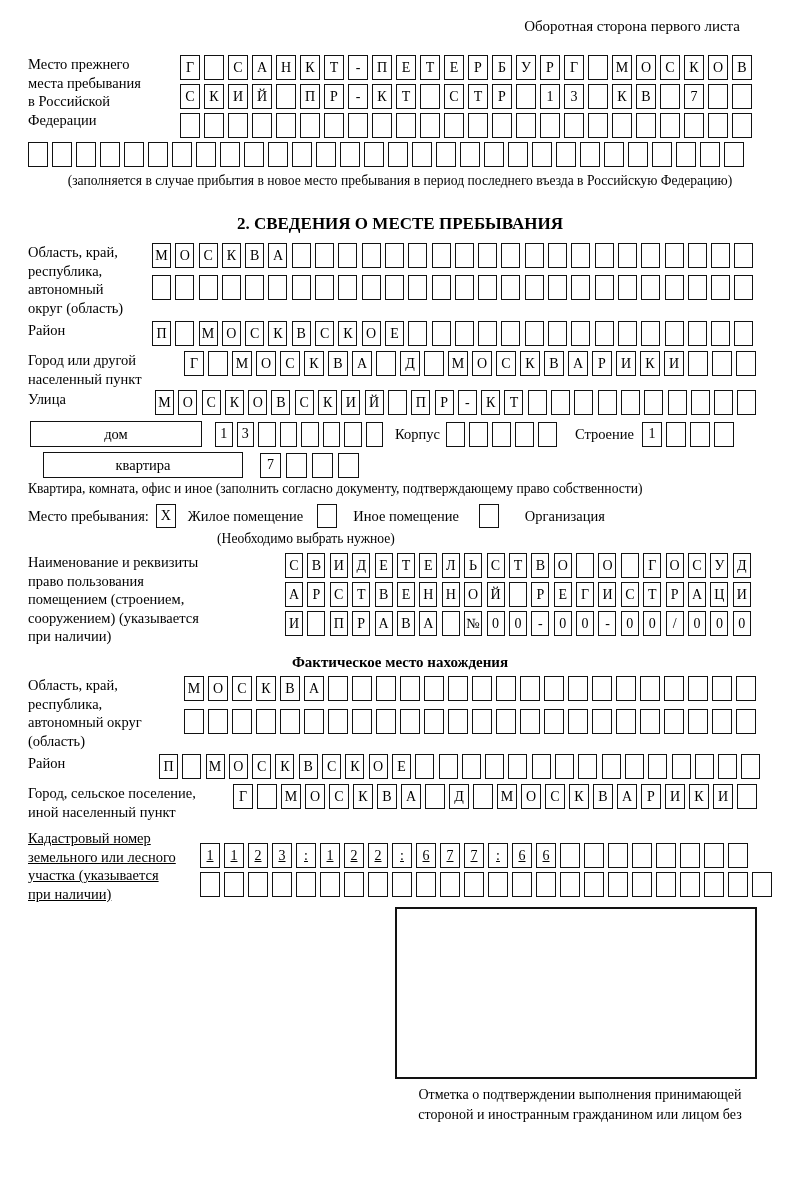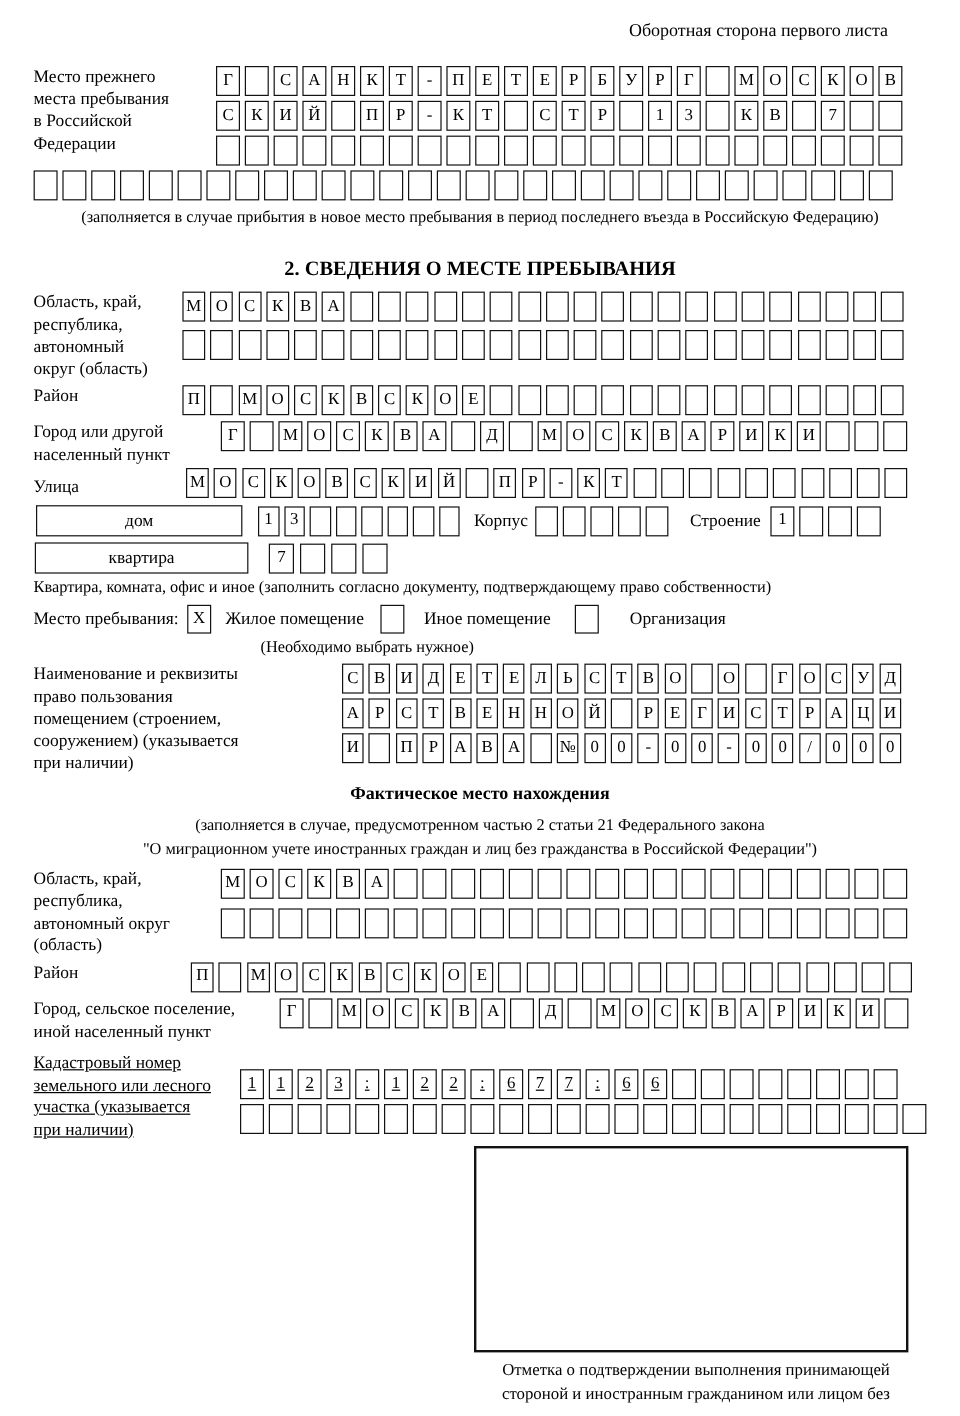--- a/index.html
+++ b/index.html
@@ -290,21 +290,21 @@
         <span class="cell">Р</span>
         <span class="cell">И</span>
         <span class="cell">К</span>
         <span class="cell">И</span>
         <span class="cell"></span>
         <span class="cell"></span>
         <span class="cell"></span>
       </div>
   </div>
 
-  <div class="frow" style="margin-top:2px;align-items:flex-end;">
+  <div class="frow" style="margin-top:2px;">
     <div class="flabel" style="width:127px;">Улица</div>
     <div class="cellrow" style="--w:19px;--g:4.3px;">
         <span class="cell">М</span>
         <span class="cell">О</span>
         <span class="cell">С</span>
         <span class="cell">К</span>
         <span class="cell">О</span>
         <span class="cell">В</span>
         <span class="cell">С</span>
         <span class="cell">К</span>
@@ -352,21 +352,21 @@
     <div style="margin-left:14px;margin-right:8px;">Строение</div>
     <div class="cellrow" style="--w:20px;--g:4px;">
         <span class="cell">1</span>
         <span class="cell"></span>
         <span class="cell"></span>
         <span class="cell"></span>
       </div>
   </div>
 
   <div class="frow" style="margin-top:5px;align-items:center;">
-    <div class="wbox" style="width:178px;margin-left:1px;margin-right:17px;">квартира</div>
+    <div class="wbox" style="width:200px;margin-left:15px;margin-right:17px;">квартира</div>
     <div class="cellrow" style="--w:21px;--g:5px;">
         <span class="cell">7</span>
         <span class="cell"></span>
         <span class="cell"></span>
         <span class="cell"></span>
       </div>
   </div>
   <div class="note" style="margin-top:3px;">Квартира, комната, офис и иное (заполнить согласно документу, подтверждающему право собственности)</div>
 
   <div class="frow" style="margin-top:7px;align-items:center;">
@@ -455,24 +455,20 @@
           <span class="cell">0</span>
           <span class="cell">/</span>
           <span class="cell">0</span>
           <span class="cell">0</span>
           <span class="cell">0</span>
         </div>
     </div>
   </div>
 
   <div class="center bold" style="margin-top:8px;font-size:15px;">Фактическое место нахождения</div>
-  <div class="center note" style="margin-top:7px;line-height:1.5;">
-      <div>(заполняется в случае, предусмотренном частью 2 статьи 21 Федерального закона</div>
-      <div>"О миграционном учете иностранных граждан и лиц без гражданства в Российской Федерации")</div>
-    </div>
 
   <div class="frow" style="margin-top:5px;">
     <div class="flabel" style="width:156px;">
         <div>Область, край,</div>
         <div>республика,</div>
         <div>автономный округ</div>
         <div>(область)</div>
       </div>
     <div class="cellcol">
       <div class="cellrow" style="--w:20px;--g:4px;">

